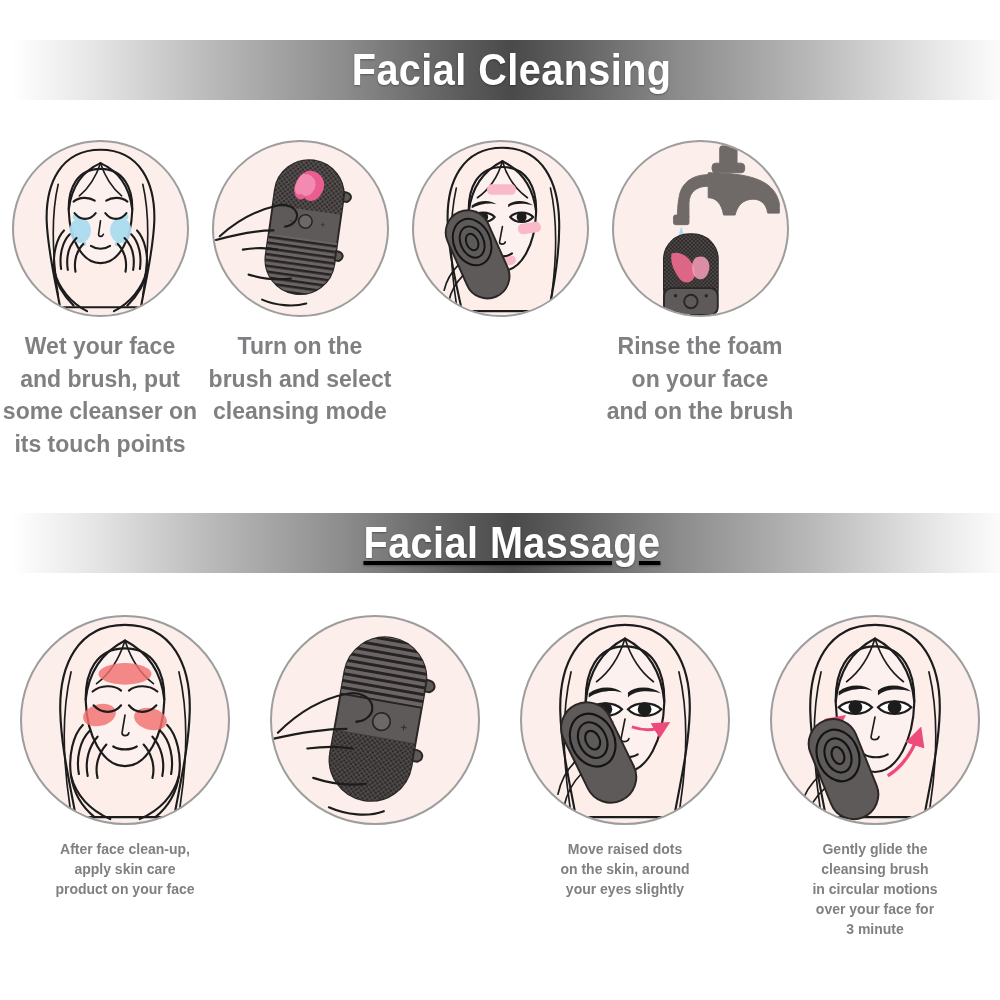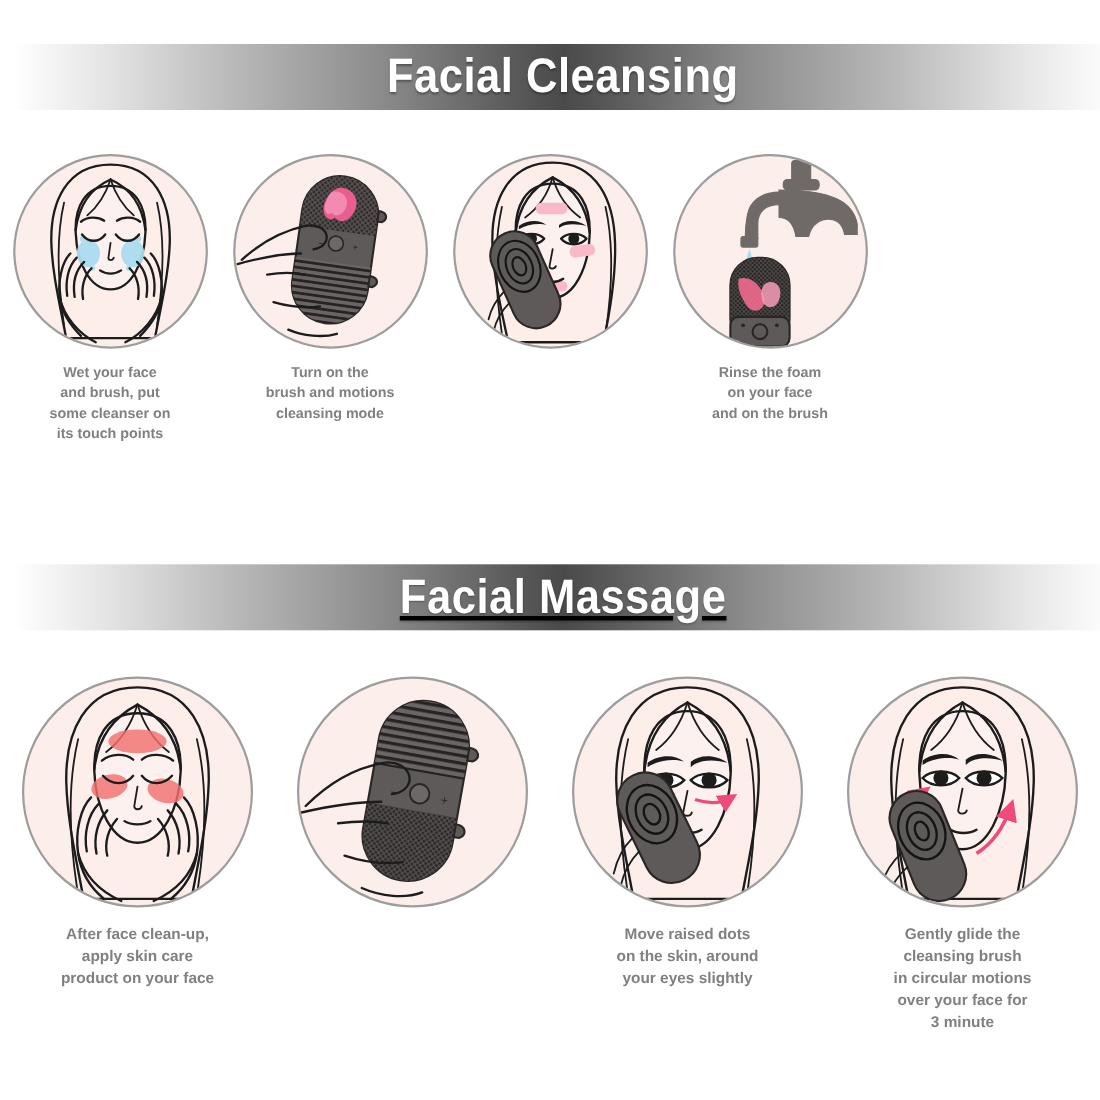--- a/index.html
+++ b/index.html
@@ -49,21 +49,21 @@
     flex: 0 0 auto;
   }
   #steps-cleansing .circle { width: 177px; height: 177px; }
   #steps-massage   .circle { width: 210px; height: 210px; }
 
   .circle svg { position: absolute; inset: 0; width: 100%; height: 100%; display: block; }
 
   .caption {
     margin-top: 13px;
     color: #808083;
-    font-size: 13px; font-weight: bold; line-height: 1.42;
+    font-size: 23px; font-weight: bold; line-height: 1.42;
     text-align: center; white-space: pre-line;
     width: 100%;
   }
   #steps-massage .caption { font-size: 14px; margin-top: 15px; }
 
   
   .ln  { fill: none; stroke: #1c1c1c; stroke-width: 2.2; stroke-linecap: round; stroke-linejoin: round; }
   .ln-t{ fill: none; stroke: #1c1c1c; stroke-width: 1.7; stroke-linecap: round; stroke-linejoin: round; }
   .skin{ fill: #fdf1ef; stroke: #1c1c1c; stroke-width: 2.2; stroke-linejoin: round; }
   .hair{ fill: #fdeeea; stroke: #1c1c1c; stroke-width: 2.2; stroke-linejoin: round; }
@@ -171,21 +171,21 @@
           </g>
 
           <path class="ln" d="M2 102 C24 96 44 92 62 92"></path>
           <path class="ln" d="M6 98 C26 80 48 70 66 66 C76 64 84 68 86 74 C88 81 82 87 74 88"></path>
           <path class="ln" d="M30 112 C42 110 56 110 66 112"></path>
           <path class="ln" d="M36 138 C50 142 66 144 80 142"></path>
           <path class="ln" d="M50 164 C64 170 82 172 96 168"></path>
         </svg>
       </div>
       <div class="caption">Turn on the
-brush and motions
+brush and select
 cleansing mode</div>
     </div>
 
 
     <div class="step">
       <div class="circle">
         <svg viewBox="0 0 180 180">
           <path class="hair" d="M92 6 C50 6 34 42 35 82 C36 116 44 148 50 176 L140 176 C146 148 152 116 151 82 C150 42 134 6 92 6 Z"></path>
           <path class="skin" d="M92 26 C66 26 56 48 57 74 C58 106 72 134 92 134 C112 134 126 106 127 74 C128 48 118 26 92 26 Z"></path>
           <path class="ln" d="M92 20 C72 30 60 48 57 72"></path>

